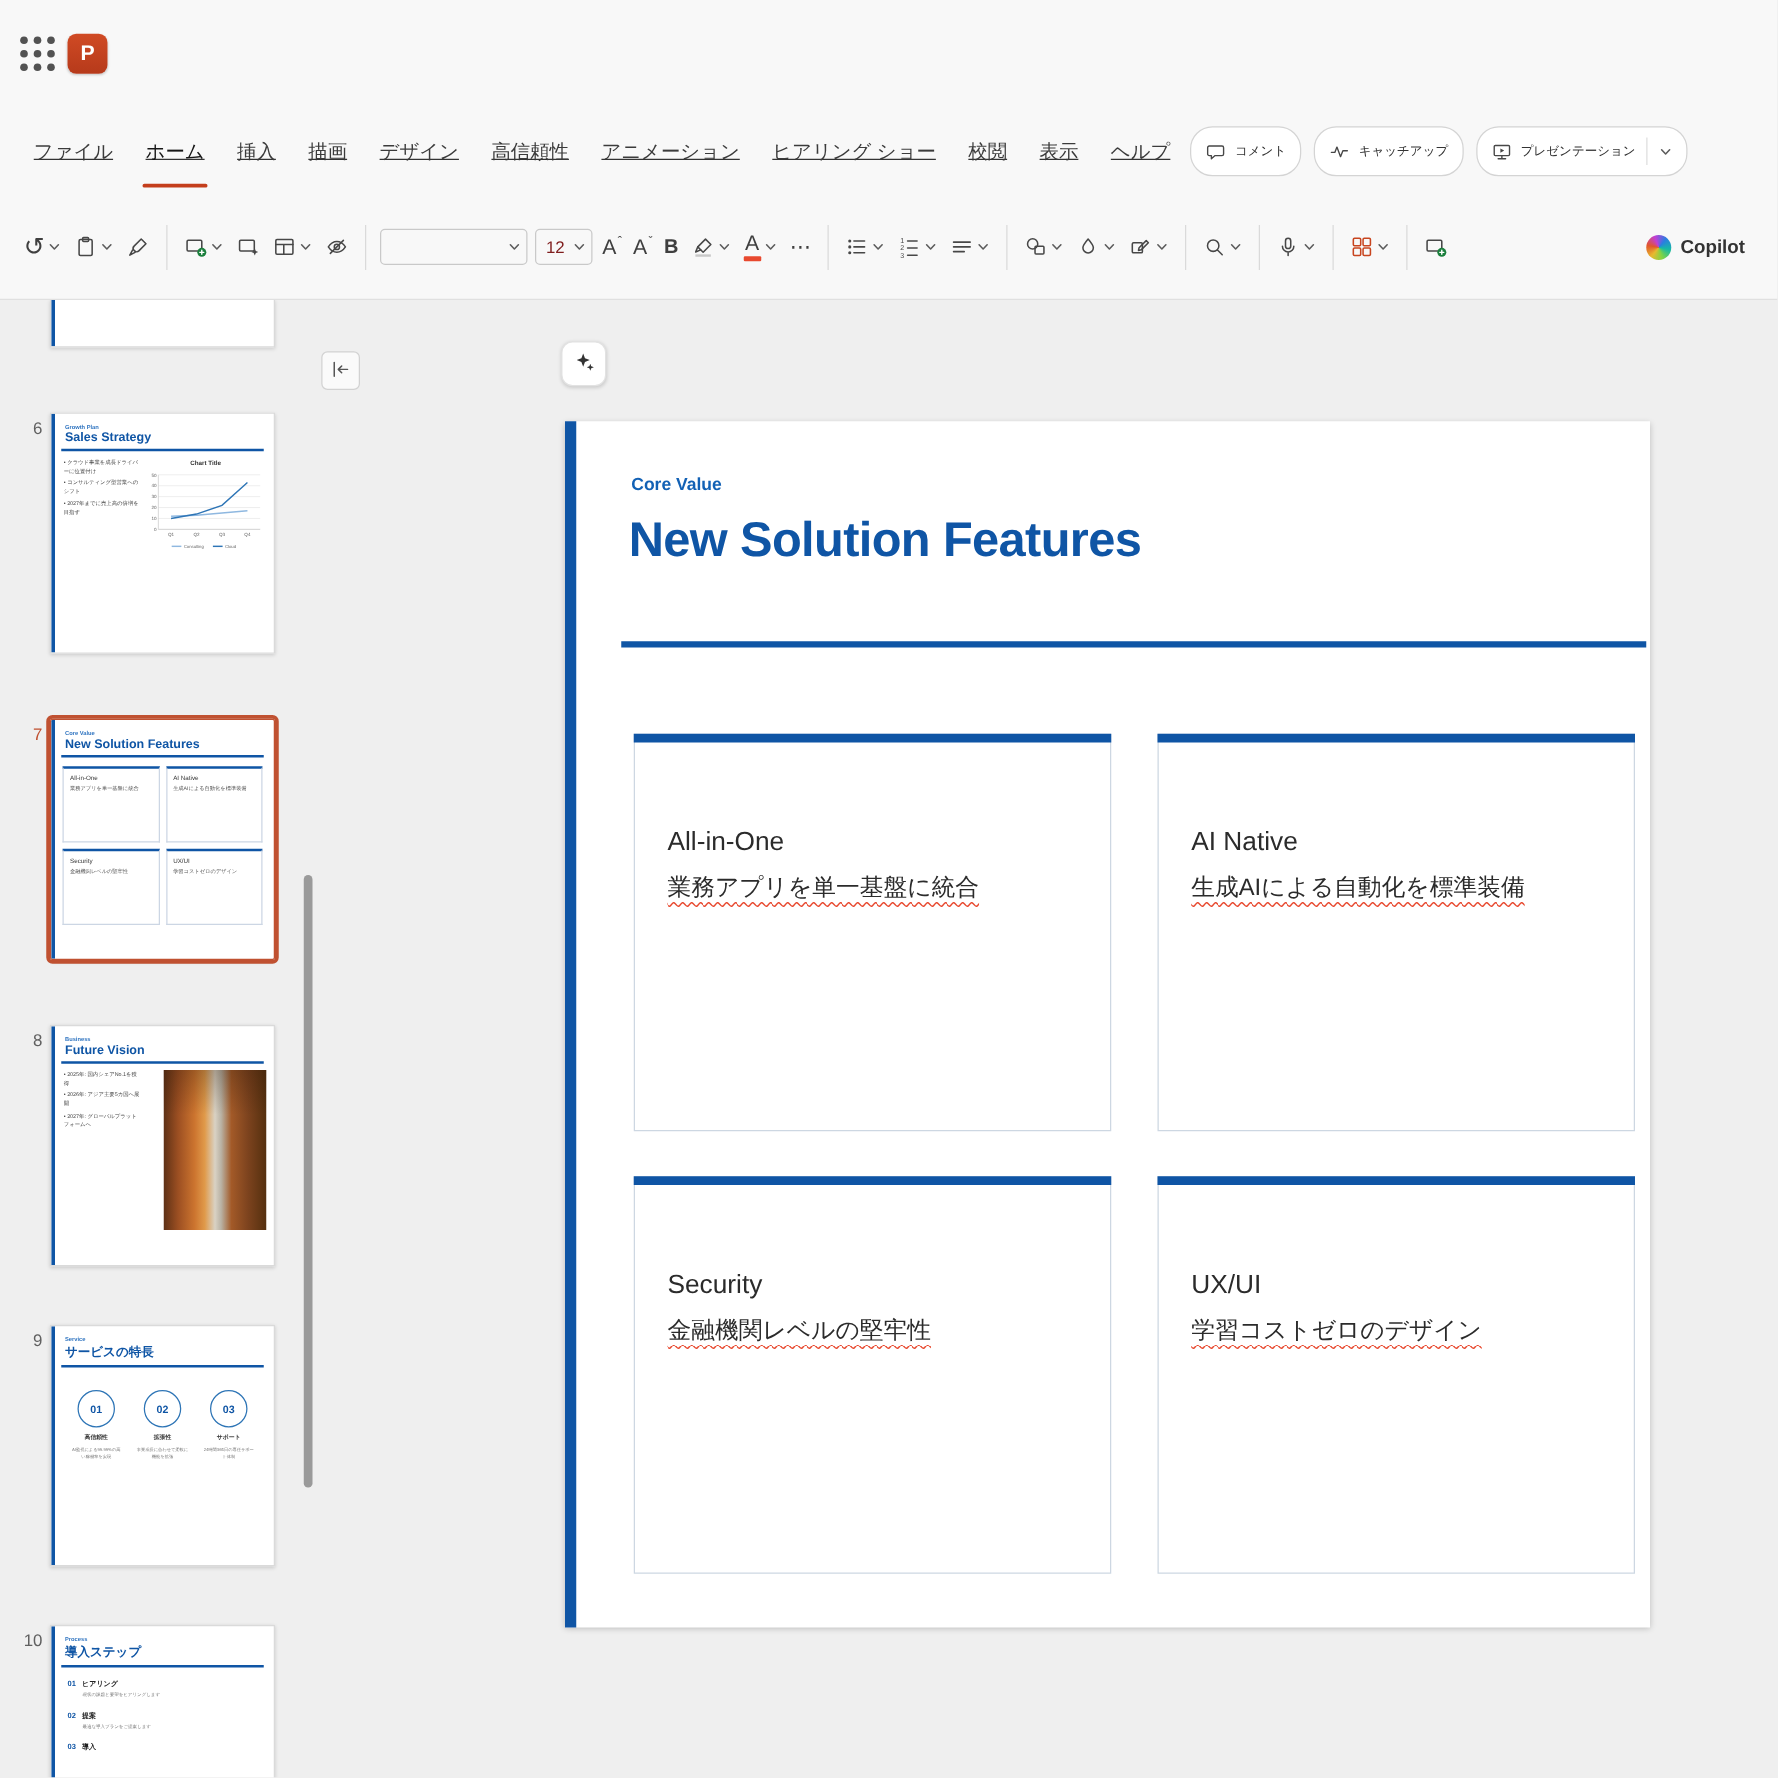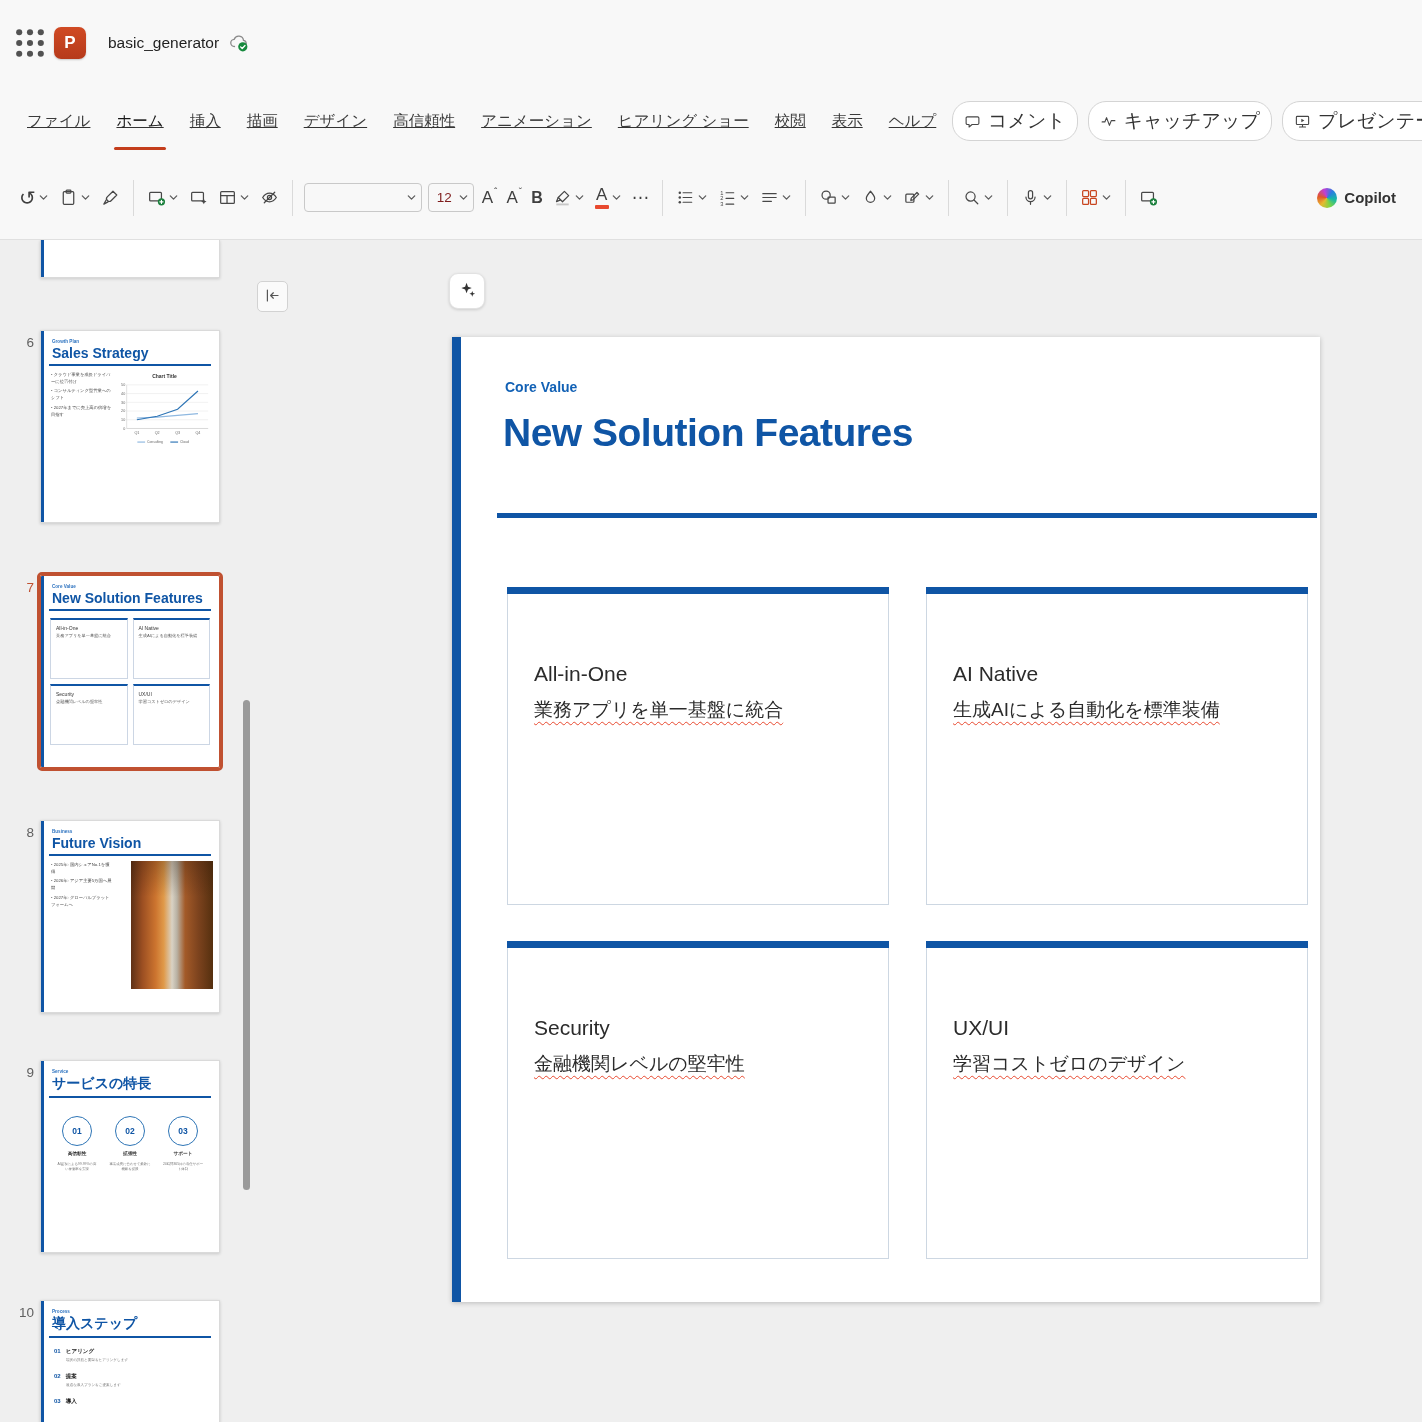--- a/index.html
+++ b/index.html
@@ -25,21 +25,21 @@
   .cp-ph{font-size:16px;color:#5d5d5d;}
 
   
   .menubar{position:absolute;top:86px;left:0;width:100%;height:70px;}
   .tabs{position:absolute;left:25px;top:0;height:100%;display:flex;align-items:flex-start;gap:22px;text-decoration:underline;}
   .tab{position:relative;height:100%;display:flex;align-items:center;background:none;border:0;font-size:15.5px;color:#3b3b3b;padding:0 2px;}
   .tab.active{color:#161616;}
   .tab.active::after{content:"";position:absolute;left:0;right:0;bottom:6px;height:3.5px;border-radius:2px;background:#c43e1c;}
   .menu-right{position:absolute;left:952px;top:15px;display:flex;gap:10px;}
   .mbtn{height:40px;background:#fff;border:1px solid #d4d4d4;border-radius:18px;display:flex;align-items:center;gap:7px;
-    padding:0 11px;font-size:19px;color:#333;white-space:nowrap;}
+    padding:0 11px;font-size:10px;color:#333;white-space:nowrap;}
   .mbtn .ic svg{width:17px;height:17px;display:block;}
   .innersep{width:1px;height:22px;background:#dedede;margin:0 2px;}
 
   
   .ribbon{position:absolute;top:156px;left:0;width:100%;height:83px;display:flex;align-items:center;padding:0 14px;}
   .tool{background:transparent;border:0;display:flex;align-items:center;gap:2px;padding:0 5px;height:44px;}
   .tool .ic svg{width:19px;height:19px;display:block;}
   .chev svg{width:11px;height:11px;display:block;}
   .rsep{width:1px;height:36px;background:#dadada;margin:0 8px;flex:0 0 auto;}
   .tx{font-size:17px;color:#3f3f3f;line-height:1;position:relative;}
@@ -59,21 +59,21 @@
   .thumb-partial{position:absolute;left:40px;top:0;width:180px;height:38px;background:#fff;border:1px solid #dadada;border-top:0;
     box-shadow:0 1px 3px rgba(0,0,0,.15);overflow:hidden;}
   .trow{position:absolute;left:40px;width:180px;}
   .tnum{position:absolute;left:-28px;top:5px;width:22px;text-align:right;font-size:13.5px;color:#606060;}
   .trow.sel .tnum{color:#c05131;}
   .thumb{width:180px;height:193px;background:#fff;border:1px solid #dadada;box-shadow:0 1px 3px rgba(0,0,0,.16);
     position:relative;overflow:hidden;}
   .trow.sel .thumb{outline:3px solid #c05131;border-color:#c05131;border-radius:2px;}
   .t-accent{position:absolute;left:0;top:0;bottom:0;width:3px;background:#0f55a5;}
   .t-eyebrow{margin:8px 0 0 11px;font-size:4.6px;font-weight:bold;color:#2f74c0;}
-  .t-title{margin:1px 0 0 11px;font-size:14px;font-weight:bold;color:#0f55a5;}
+  .t-title{margin:1px 0 0 11px;font-size:10px;font-weight:bold;color:#0f55a5;}
   .t-underline{height:1.6px;background:#0f55a5;margin:3px 8px 0 8px;}
   .t-flex{display:flex;margin:5px 6px 0 10px;}
   .t-bullets{list-style:none;width:62px;font-size:4.3px;color:#444;line-height:1.7;flex:0 0 auto;}
   .t-bullets li{margin-bottom:2px;}
   .t-bullets li::before{content:"• ";}
   .t-chart{flex:1;min-width:0;margin-left:3px;}
   .tc-title{font-size:5px;font-weight:bold;color:#333;text-align:center;margin:2px 0 1px;}
   .t-chart svg{width:100%;display:block;}
   .t-cards{display:grid;grid-template-columns:1fr 1fr;gap:5px;margin:7px 9px 0;}
   .t-card{border:1px solid #ccd6e4;border-top:2px solid #0f55a5;background:#fff;height:61px;padding:5px 4px 0 5px;}
@@ -130,30 +130,20 @@
               <circle cx="10" cy="10" r="1.7"></circle>
               <circle cx="16" cy="10" r="1.7"></circle>
               <circle cx="4" cy="16" r="1.7"></circle>
               <circle cx="10" cy="16" r="1.7"></circle>
               <circle cx="16" cy="16" r="1.7"></circle>
             </g>
           </svg></span></button>
     <div class="applogo">
         <span>P</span>
       </div>
-    <div class="fileblock">
-      <span class="filename">basic_generator</span>
-      <span class="cloudic ic">
-          <svg viewBox="0 0 22 20">
-            <path d="M6.5 13.5a3.6 3.6 0 0 1-.3-7.2 4.8 4.8 0 0 1 9.3 1.1 3.1 3.1 0 0 1 .6 6" fill="none" stroke="#8a8a8a" stroke-width="1.3" stroke-linecap="round"></path>
-            <circle cx="14.8" cy="13.8" r="4.6" fill="#16893d"></circle>
-            <path d="M12.6 13.9l1.6 1.6 2.8-3" fill="none" stroke="#fff" stroke-width="1.3" stroke-linecap="round" stroke-linejoin="round"></path>
-          </svg>
-        </span>
-    </div>
   </div>
 
   <div class="menubar">
     <nav class="tabs">
         <button class="tab">ファイル</button>
         <button class="tab active">ホーム</button>
         <button class="tab">挿入</button>
         <button class="tab">描画</button>
         <button class="tab">デザイン</button>
         <button class="tab">高信頼性</button>

